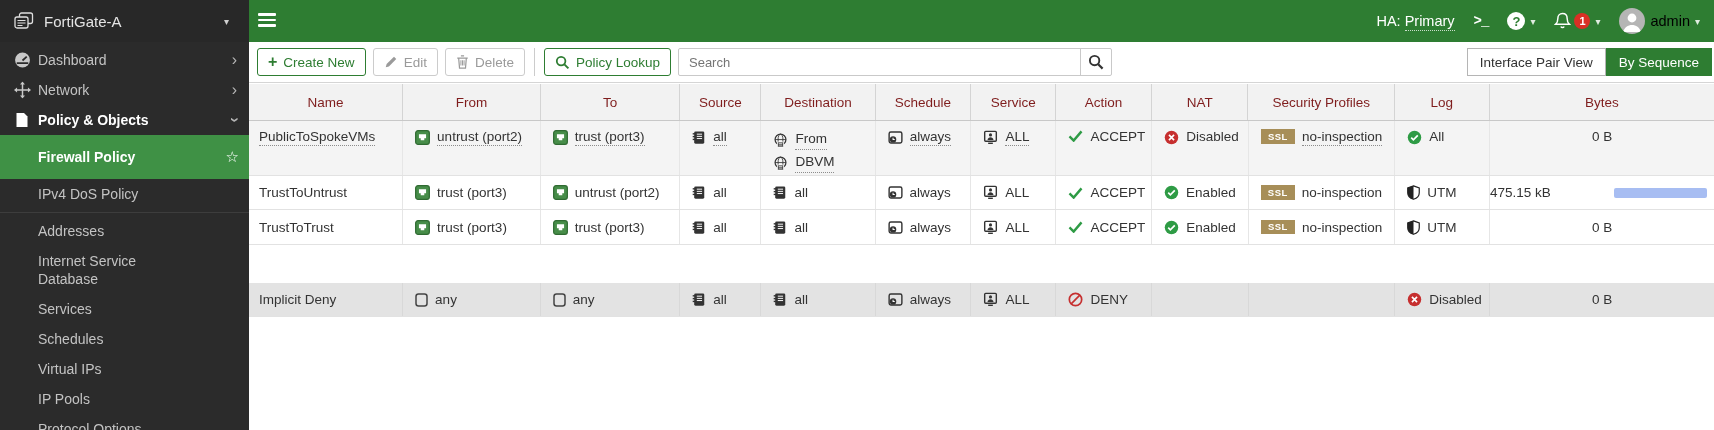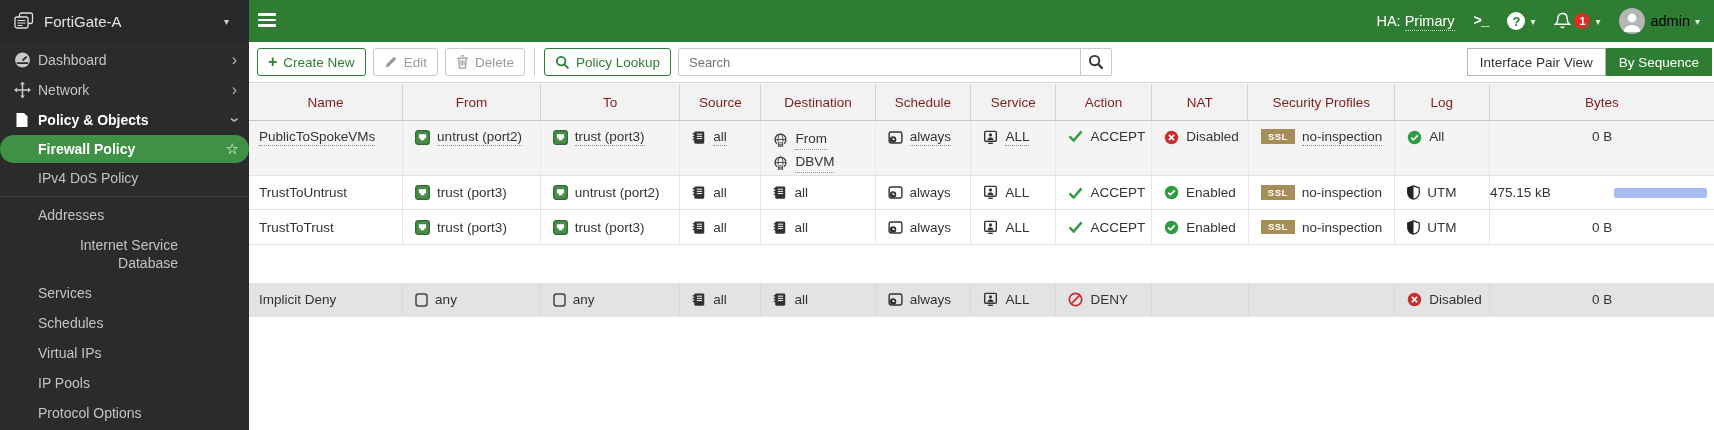--- a/index.html
+++ b/index.html
@@ -31,23 +31,23 @@
   .sidebar{position:absolute;left:0;top:42px;width:249px;bottom:0;background:#2b2b2b;
            box-sizing:border-box;padding-top:3px;font-size:14px;}
   .side-item{position:relative;height:30px;display:flex;align-items:center;color:#c3c3c3;
              box-sizing:border-box;cursor:pointer;}
   .side-item .s-icon{position:absolute;left:13px;top:50%;transform:translateY(-50%);
                      width:18px;display:flex;justify-content:center;}
   .side-item .s-label{padding-left:38px;line-height:18px;}
   .side-item .chev{position:absolute;right:12px;font-size:16px;color:#b5b5b5;line-height:1;}
   .chev.down{transform:rotate(90deg);}
   .side-item.parent-active{color:#fff;font-weight:bold;}
-  .side-item.selected{height:28px;background:#3f9145;color:#fff;font-weight:bold;border-radius:14px;}
+  .side-item.selected{height:44px;background:#3f9145;color:#fff;font-weight:bold;}
   .side-item.selected .star{position:absolute;right:10px;font-size:15px;color:#fff;font-weight:normal;}
-  .side-item.tall{height:48px;align-items:center;text-align:right;}
+  .side-item.tall{height:48px;align-items:center;}
   .side-item.tall .s-label{width:140px;}
   .side-divider{border-top:1px solid #3d3d3d;margin:3px 0;}
 
   
   .toolbar{position:absolute;left:249px;top:42px;right:0;height:41px;background:#fff;
            border-bottom:1px solid #d5d5d5;display:flex;align-items:center;
            box-sizing:border-box;padding-left:8px;}
   .btn{height:28px;border-radius:3px;border:1px solid #ccc;background:#fff;font-size:13.5px;
        display:inline-flex;align-items:center;gap:6px;padding:0 10px;margin-right:7px;
        box-sizing:border-box;cursor:pointer;font-family:inherit;color:#9a9a9a;}

